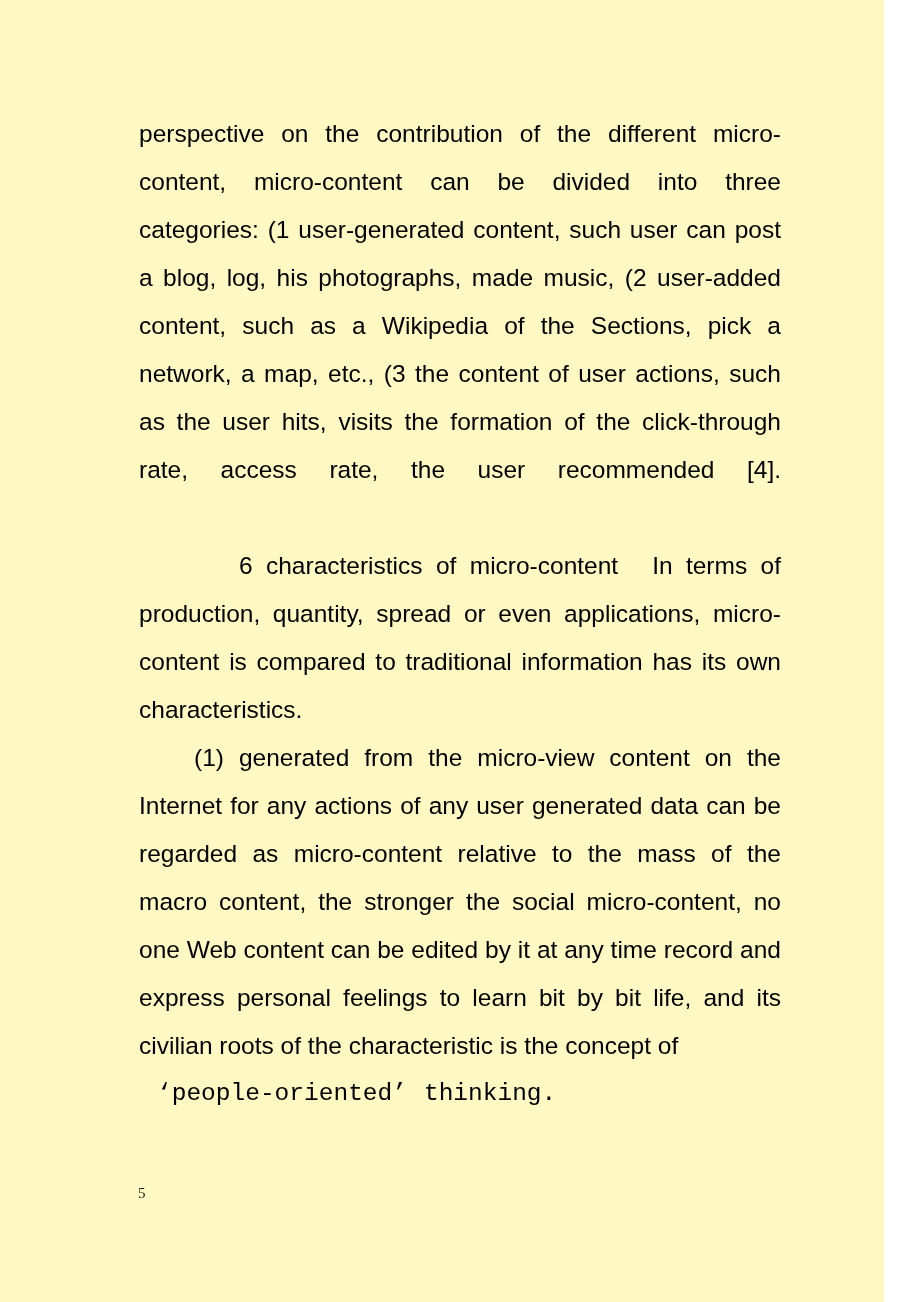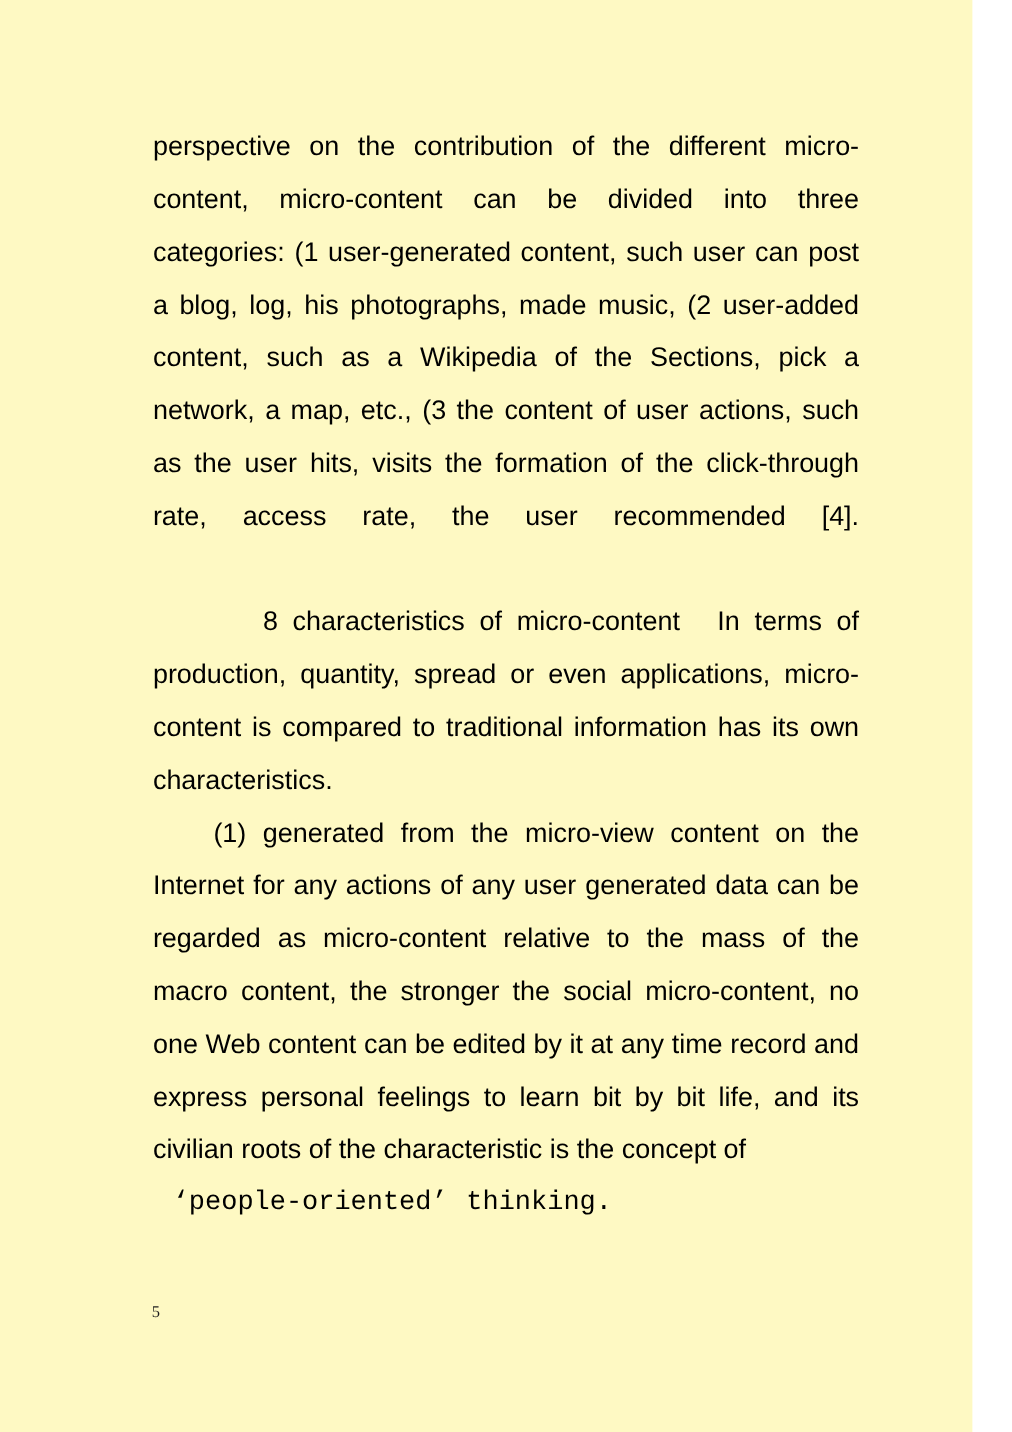--- a/index.html
+++ b/index.html
@@ -85,21 +85,21 @@
 </style>
 </head>
 <body>
 
 <div class="page">
 
   <div class="text-block">
 
     <p class="para para-1 justify-all"><span>perspective on the contribution of the different micro-content, micro-content can be divided into three categories: (1 user-generated content, such user can post a blog, log, his photographs, made music, (2 user-added content, such as a Wikipedia of the Sections, pick a network, a map, etc., (3 the content of user actions, such as the user hits, visits the formation of the click-through rate, access rate, the user recommended [4].</span></p>
 
-    <p class="para para-2"><span>8 characteristics of micro-content</span><span class="gap-wide"></span><span>In terms of production, quantity, spread or even applications, micro-content is compared to traditional information has its own characteristics.</span></p>
+    <p class="para para-2"><span>6 characteristics of micro-content</span><span class="gap-wide"></span><span>In terms of production, quantity, spread or even applications, micro-content is compared to traditional information has its own characteristics.</span></p>
 
     <p class="para para-3"><span>(1) generated from the micro-view content on the Internet for any actions of any user generated data can be regarded as micro-content relative to the mass of the macro content, the stronger the social micro-content, no one Web content can be edited by it at any time record and express personal feelings to learn bit by bit life, and its civilian roots of the characteristic is the concept of</span><span class="tail-line"><span>‘people-oriented’</span><span class="gap-small"></span><span>thinking.</span></span></p>
 
   </div>
 
   <div class="page-number">5</div>
 
 </div>
 
 </body></html>

